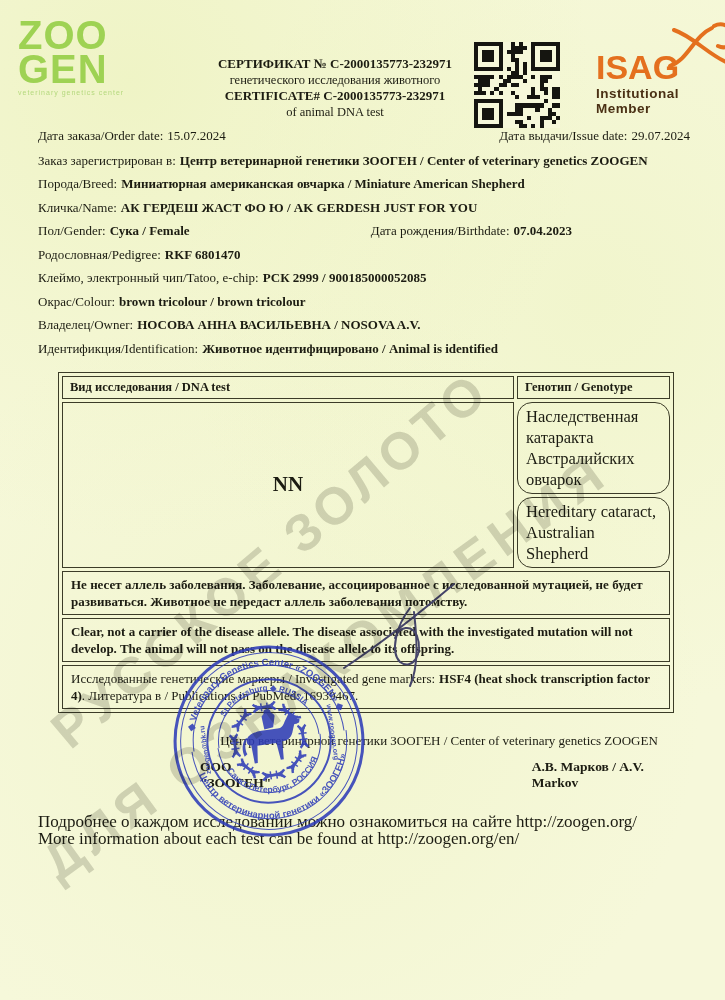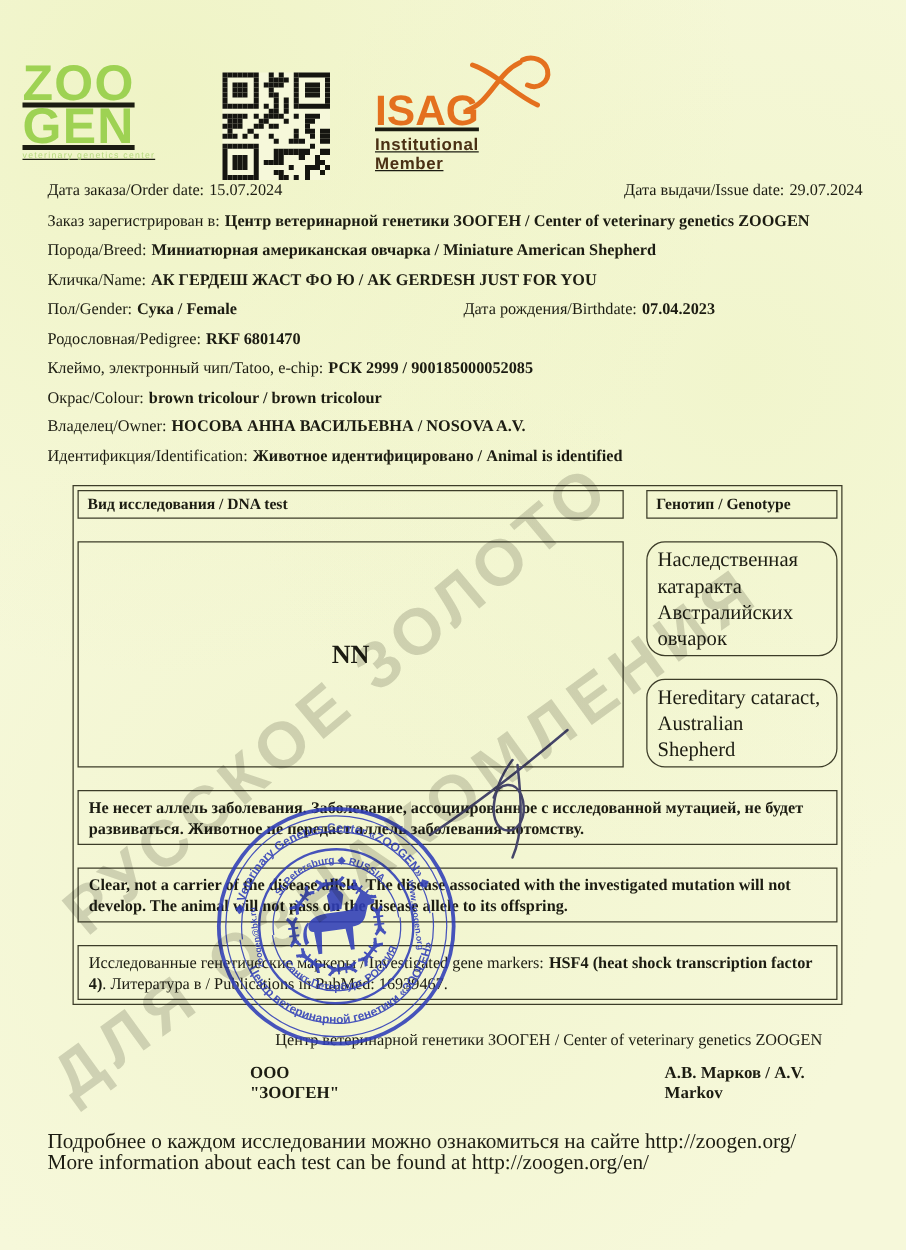--- a/index.html
+++ b/index.html
@@ -9,21 +9,21 @@
     background-image:
       radial-gradient(circle at 18% 8%, rgba(226,236,160,.35), transparent 42%),
       radial-gradient(circle at 82% 30%, rgba(228,238,170,.28), transparent 45%),
       radial-gradient(circle at 40% 70%, rgba(225,235,165,.22), transparent 50%);
     outline:1px solid #c6c8b6;
     font-family:"Liberation Serif", serif;
     color:#1c1c12;
     font-size:13px;
   }
   
-  .header{display:flex;align-items:center;padding:34px 28px 0 18px;text-decoration:underline;}
+  .header{display:flex;align-items:flex-start;padding:18px 28px 0 18px;}
   .logo{width:150px;flex:none;}
   .logo .big{font-family:"Liberation Sans",sans-serif;font-weight:bold;font-size:40px;line-height:34px;color:#9ed253;letter-spacing:1px;}
   .logo .tag{font-family:"Liberation Sans",sans-serif;font-size:7px;color:#b5d97e;margin-top:3px;letter-spacing:1px;}
   .titleblock{width:258px;flex:none;margin-left:38px;margin-top:38px;text-align:center;line-height:16px;white-space:nowrap;}
   .titleblock .b{font-weight:bold;font-size:13px;}
   .titleblock .r{font-size:12.5px;}
   .qr{flex:none;margin-left:10px;margin-top:24px;width:86px;height:86px;display:grid;grid-template-columns:repeat(21,1fr);grid-template-rows:repeat(21,1fr);background:#f6f8da;}
   .qr div{width:100%;height:100%;}
   .qr .m{background:#151510;}
   .isag{flex:none;margin-left:36px;margin-top:6px;width:140px;position:relative;}
@@ -32,21 +32,21 @@
   .isag svg{position:absolute;right:-2px;top:-4px;}
   
   .content{padding:0 35px 0 38px;}
   .dates{display:flex;justify-content:space-between;margin-top:0;}
   .line{margin-top:9.5px;line-height:14px;}
   .line b{font-weight:bold;}
   .lbl{margin-right:4px;}
   .genderrow{display:flex;margin-top:9.5px;line-height:14px;}
   .genderrow .right{margin-left:auto;margin-right:118px;}
   
-  .dnatable{margin:16px 16px 0 20px;border:1.2px solid #3c3c28;padding:3px;display:grid;grid-template-columns:1fr 153px;gap:18px;}
+  .dnatable{margin:16px 16px 0 20px;border:1.2px solid #3c3c28;padding:3px;display:grid;grid-template-columns:1fr 153px;gap:3px;}
   .cell{border:1px solid #3c3c28;padding:3px 7px;}
   .cell.hdr{font-weight:bold;font-size:12.5px;}
   .cell.testname{font-size:16.5px;line-height:21px;padding:3px 8px;border-radius:15px;}
   .cell.geno{grid-row:2 / span 2;display:flex;align-items:center;justify-content:center;font-weight:bold;font-size:21px;}
   .cell.wide{grid-column:1 / -1;font-size:13px;line-height:17px;padding:4px 8px;}
   .cell.wide.bold{font-weight:bold;}
   
   .sigcenter{margin-top:20px;padding-left:150px;text-align:center;font-size:13px;}
   .sigrow{display:flex;margin-top:10px;font-weight:bold;font-size:13.5px;}
   .sigrow .org{margin-left:162px;}
@@ -61,20 +61,26 @@
 </style>
 </head>
 <body>
 
 <div class="header">
   <div class="logo">
     <div class="big">ZOO</div>
     <div class="big">GEN</div>
     <div class="tag">veterinary genetics center</div>
   </div>
+  <div class="titleblock">
+    <div class="b">СЕРТИФИКАТ № C-2000135773-232971</div>
+    <div class="r">генетического исследования животного</div>
+    <div class="b">CERTIFICATE# C-2000135773-232971</div>
+    <div class="r">of animal DNA test</div>
+  </div>
   <div class="qr" id="qr">
       <div class="m"></div>
       <div class="m"></div>
       <div class="m"></div>
       <div class="m"></div>
       <div class="m"></div>
       <div class="m"></div>
       <div class="m"></div>
       <div></div>
       <div></div>

